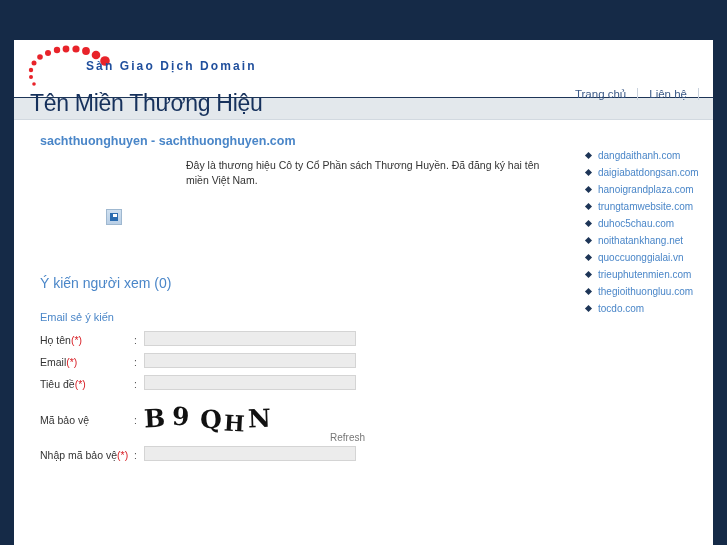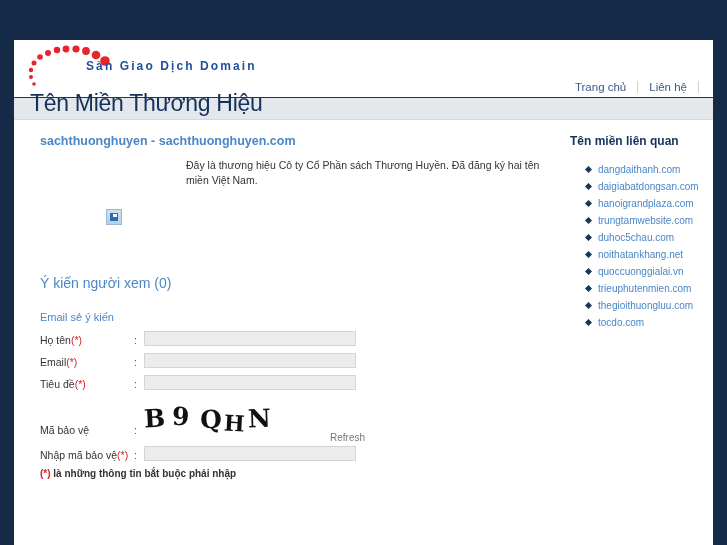--- a/index.html
+++ b/index.html
@@ -60,21 +60,21 @@
     font-size: 23px;
     font-weight: normal;
     color: #16315c;
     letter-spacing: -0.3px;
     white-space: nowrap;
     margin-top: 22px;
   }
   .nav {
     position: absolute;
     right: 14px;
-    top: 41px;
+    top: 48px;
     display: flex;
     font-size: 11.5px;
   }
   .nav a {
     color: #3c5a87;
     text-decoration: none;
     padding: 0 11px;
   }
   .nav .divider {
     width: 1px;
@@ -149,21 +149,21 @@
     color: #4a86c8;
   }
   .share-head {
     margin-top: 20px;
     margin-bottom: 8px;
     font-size: 11px;
     color: #4a86c8;
   }
   .form-row {
     display: flex;
-    align-items: flex-end;
+    align-items: flex-start;
     margin-bottom: 7px;
   }
   .form-label {
     width: 94px;
     font-size: 10.5px;
     color: #333333;
     padding-top: 3px;
     flex: 0 0 auto;
   }
   .req {
@@ -367,26 +367,24 @@
           <a href="#" class="refresh-link">Refresh</a>
         </div>
       </div>
 
       <div class="form-row row-captcha-input">
         <div class="form-label"><span>Nhập mã bảo vệ</span><span class="req">(*)</span></div>
         <div class="colon">:</div>
         <input class="text-input" type="text" placeholder="" style="">
       </div>
 
-      <div class="note"><span>(*)</span><span class="note-text"> là những thông tin bắt buộc phải nhập</span></div>
 
     </div>
 
     <div class="side-col">
-      <div class="side-title">Tên miền liên quan</div>
       <ul class="side-list">
         <li>
             <span class="bullet"></span>
             <a href="#">dangdaithanh.com</a>
           </li>
         <li>
             <span class="bullet"></span>
             <a href="#">daigiabatdongsan.com</a>
           </li>
         <li>

